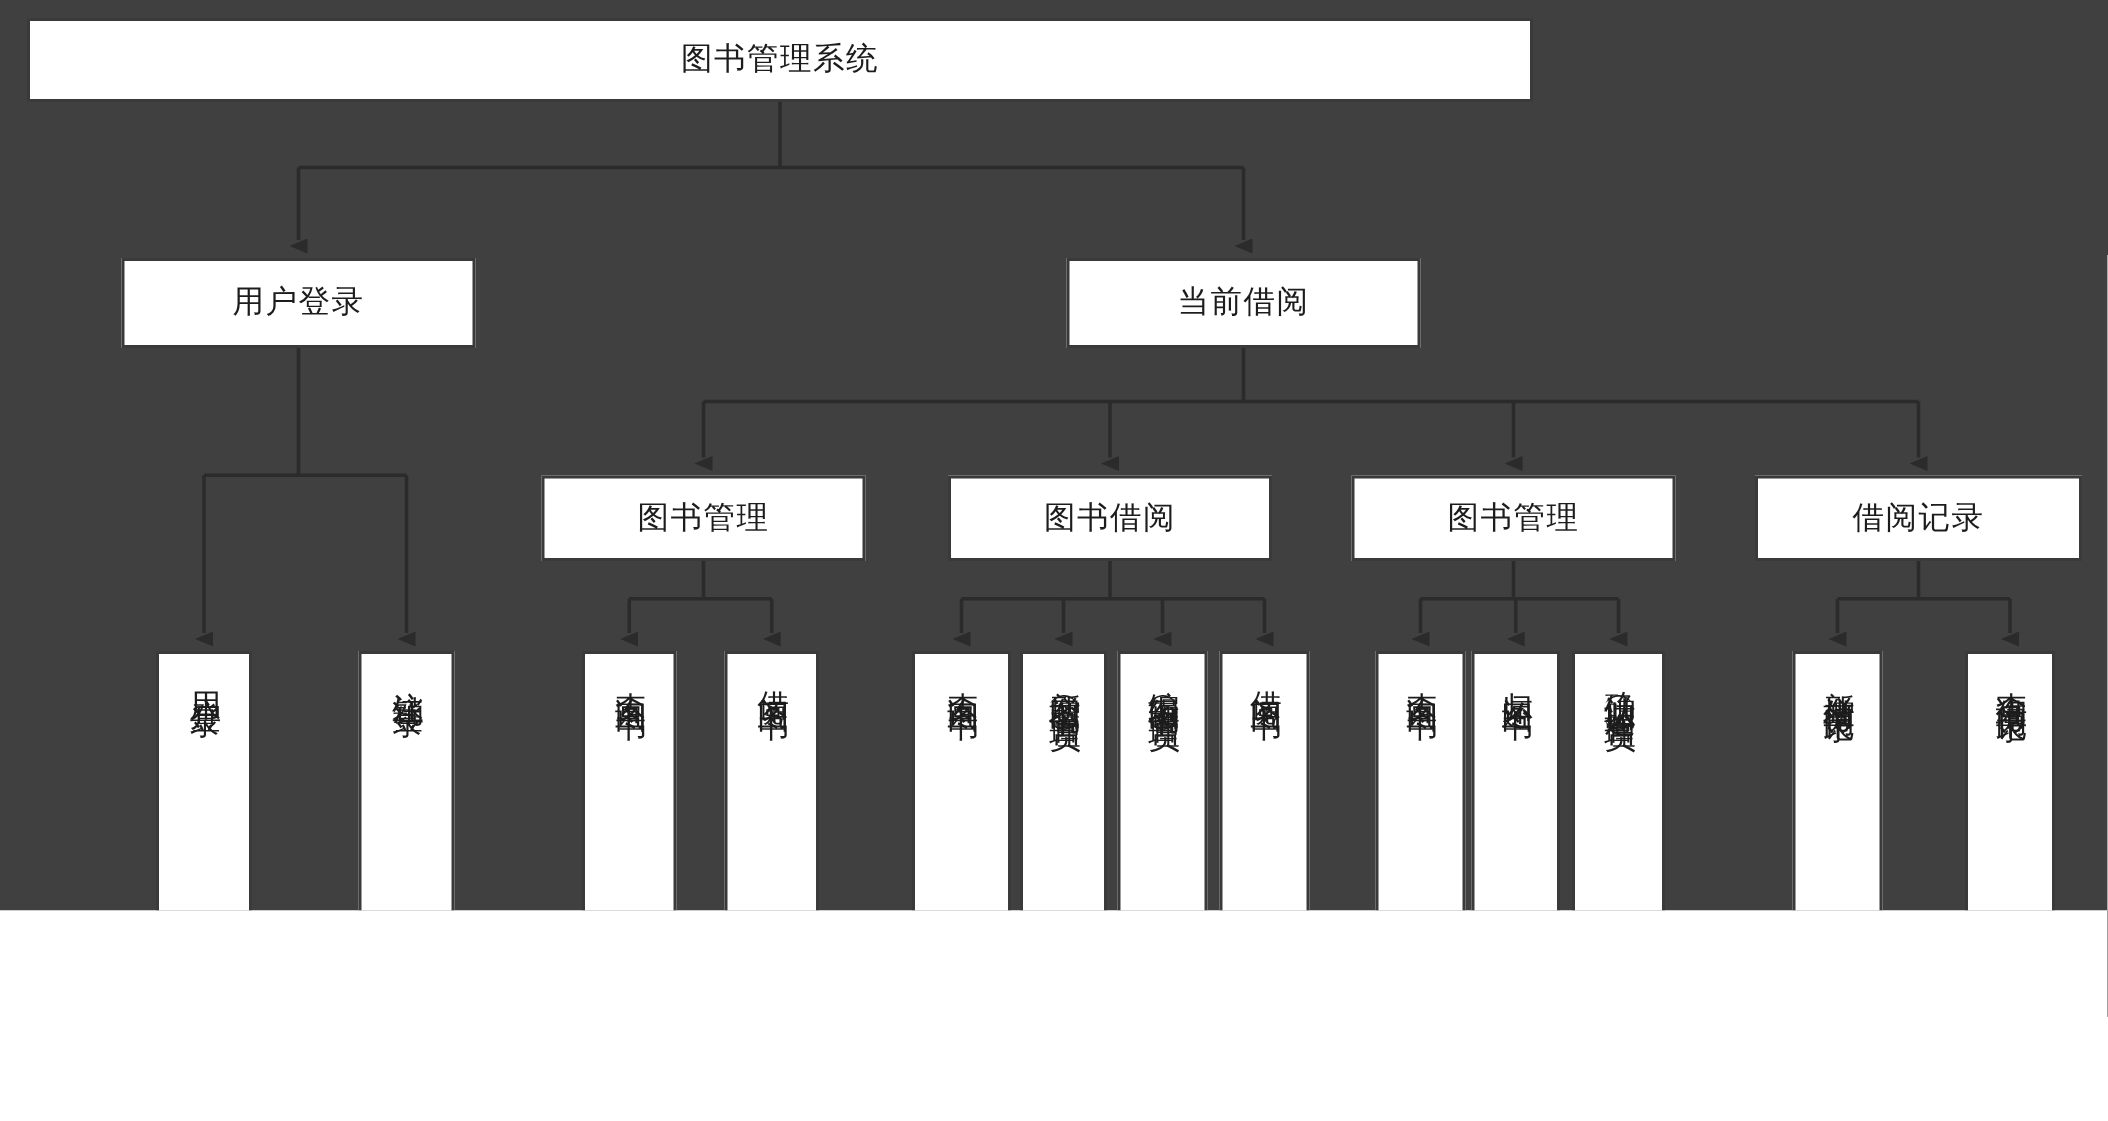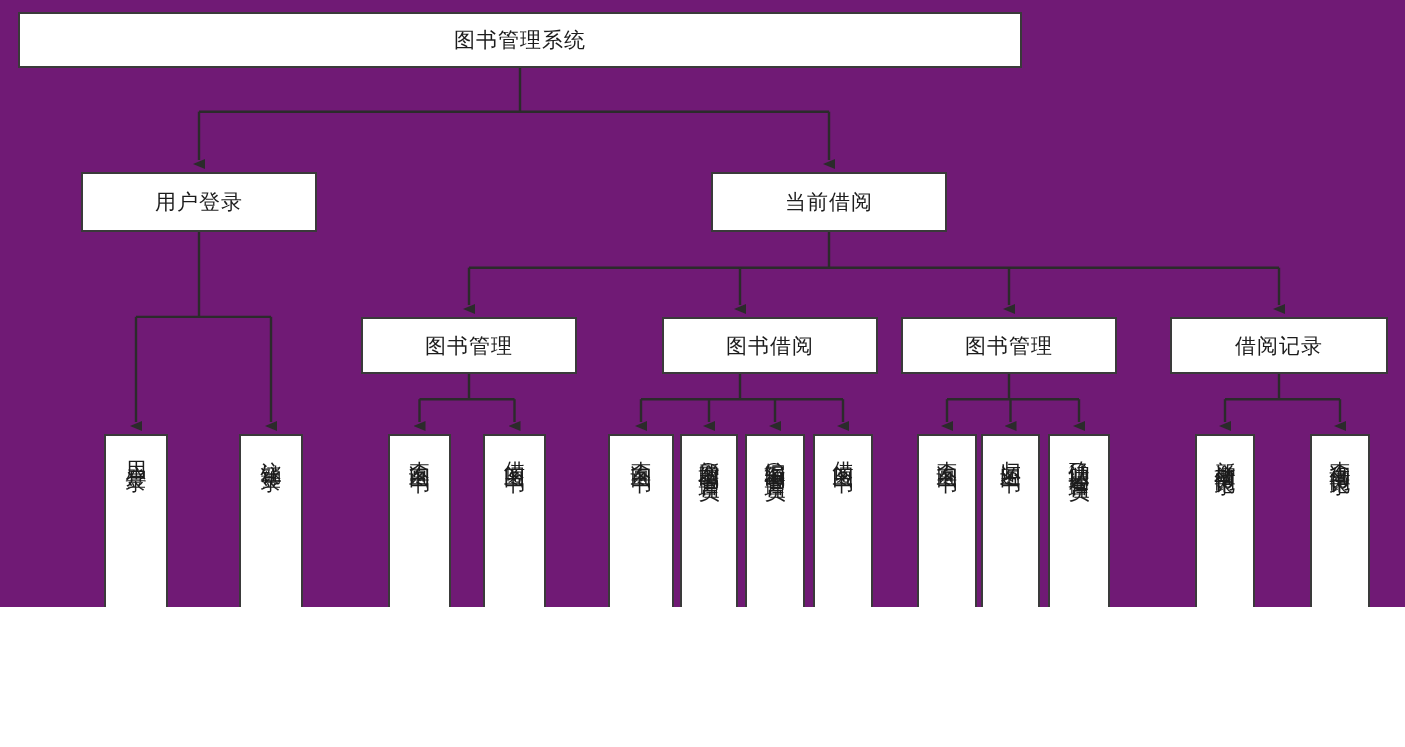--- a/index.html
+++ b/index.html
@@ -7,21 +7,21 @@
     padding: 0;
     background: #ffffff;
   }
   body {
     font-family: "Liberation Sans", "DejaVu Sans", sans-serif;
   }
   #canvas {
     position: relative;
     width: 1405px;
     height: 607px;
-    background: #701a75;
+    background: #404040;
     overflow: hidden;
   }
   #edges {
     position: absolute;
     left: 0;
     top: 0;
     width: 1405px;
     height: 747px;
   }
   .node {
@@ -119,21 +119,21 @@
       </div>
       <div class="node horiz" style="left: 81px; top: 172px; width: 236px; height: 60px;">
         <span class="label">用户登录</span>
       </div>
       <div class="node horiz" style="left: 711px; top: 172px; width: 236px; height: 60px;">
         <span class="label">当前借阅</span>
       </div>
       <div class="node horiz" style="left: 361px; top: 317px; width: 216px; height: 57px;">
         <span class="label">图书管理</span>
       </div>
-      <div class="node horiz" style="left: 632px; top: 317px; width: 216px; height: 57px; margin-left: 30px;">
+      <div class="node horiz" style="left: 632px; top: 317px; width: 216px; height: 57px;">
         <span class="label">图书借阅</span>
       </div>
       <div class="node horiz" style="left: 901px; top: 317px; width: 216px; height: 57px;">
         <span class="label">图书管理</span>
       </div>
       <div class="node horiz" style="left: 1170px; top: 317px; width: 218px; height: 57px;">
         <span class="label">借阅记录</span>
       </div>
       <div class="node vert" style="left: 104px; top: 434px; width: 64px; height: 301px;">
         <span class="label">用户登录</span>

